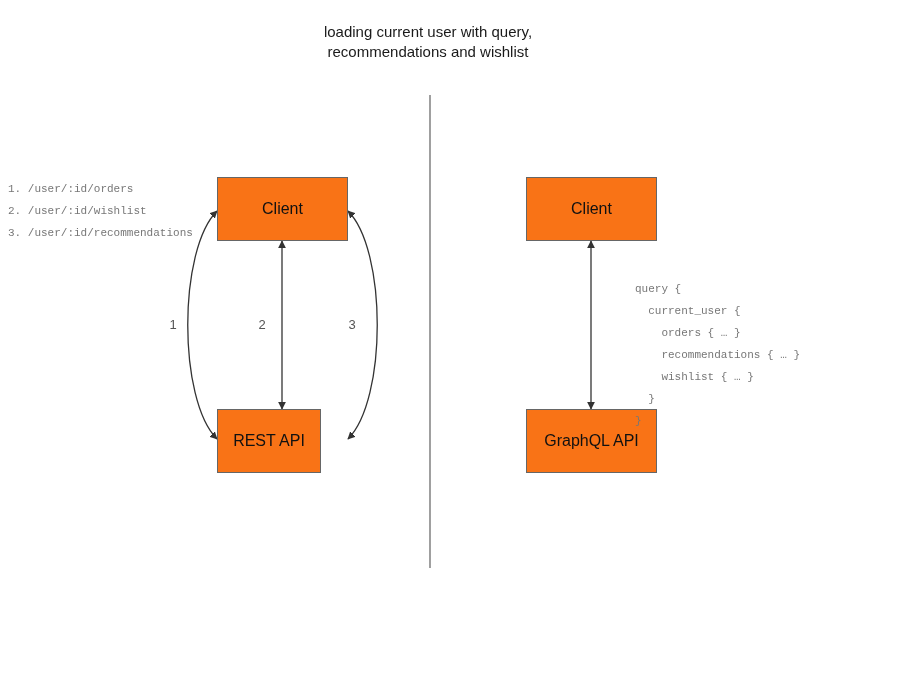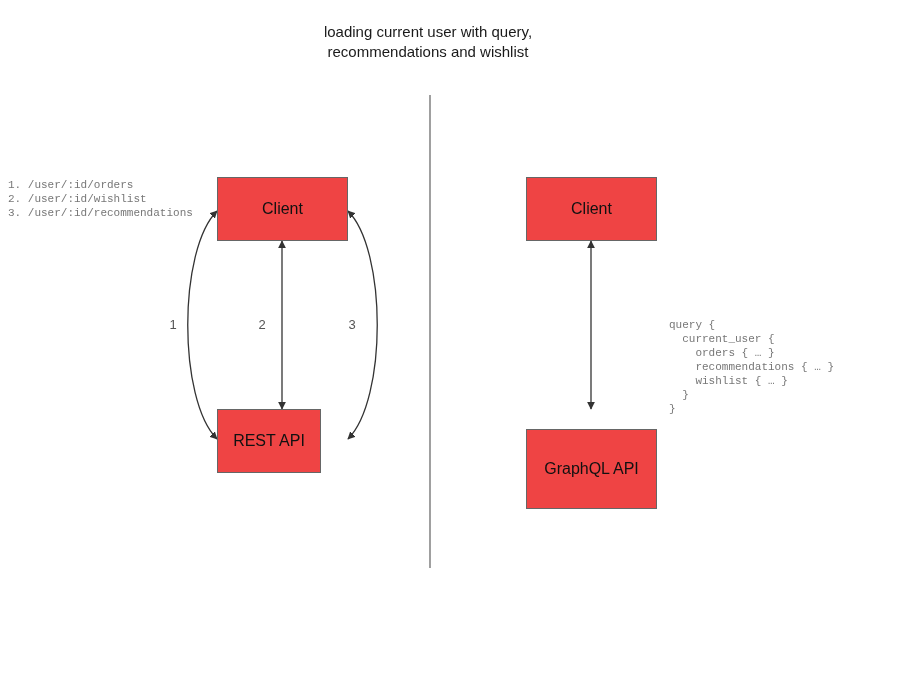--- a/index.html
+++ b/index.html
@@ -32,55 +32,55 @@
     text-align: center;
     font-size: 15px;
     line-height: 20px;
     color: #1a1a1a;
     white-space: pre-line;
   }
 
   .node {
     position: absolute;
     box-sizing: border-box;
-    background: #ef4444;
+    background: #f97316;
     border: 1px solid #666666;
     display: flex;
     align-items: center;
     justify-content: center;
     font-size: 16px;
     color: #111111;
   }
 
   #node-rest-client  { left: 217px; top: 177px; width: 131px; height: 64px; }
   #node-rest-api     { left: 217px; top: 409px; width: 104px; height: 64px; }
   #node-gql-client   { left: 526px; top: 177px; width: 131px; height: 64px; }
-  #node-gql-api      { left: 526px; top: 409px; width: 131px; height: 80px; margin-top: 20px; }
+  #node-gql-api      { left: 526px; top: 409px; width: 131px; height: 64px; }
 
   .edge-label {
     position: absolute;
     font-size: 13px;
     color: #555555;
     text-align: center;
     width: 20px;
   }
   #edge-label-1 { left: 163px; top: 317px; }
   #edge-label-2 { left: 252px; top: 317px; }
   #edge-label-3 { left: 342px; top: 317px; }
 
   .code-block {
     position: absolute;
     font-family: "Liberation Mono", monospace;
     font-size: 11px;
-    line-height: 14px;
+    line-height: 22px;
     color: #777777;
     white-space: pre;
   }
   #rest-endpoint-list { left: 8px; top: 178px; }
-  #graphql-query      { left: 669px; top: 278px; margin-top: 40px; }
+  #graphql-query      { left: 635px; top: 278px; }
 </style>
 </head>
 <body>
 
 <svg id="canvas" viewBox="0 0 917 689">
   <defs>
     <marker id="arrowEnd" viewBox="0 0 10 10" refX="9" refY="5" markerWidth="6" markerHeight="6" orient="auto-start-reverse">
       <path d="M 0 0 L 10 5 L 0 10 z" fill="#333333"></path>
     </marker>
     <marker id="arrowStart" viewBox="0 0 10 10" refX="9" refY="5" markerWidth="6" markerHeight="6" orient="auto-start-reverse">

